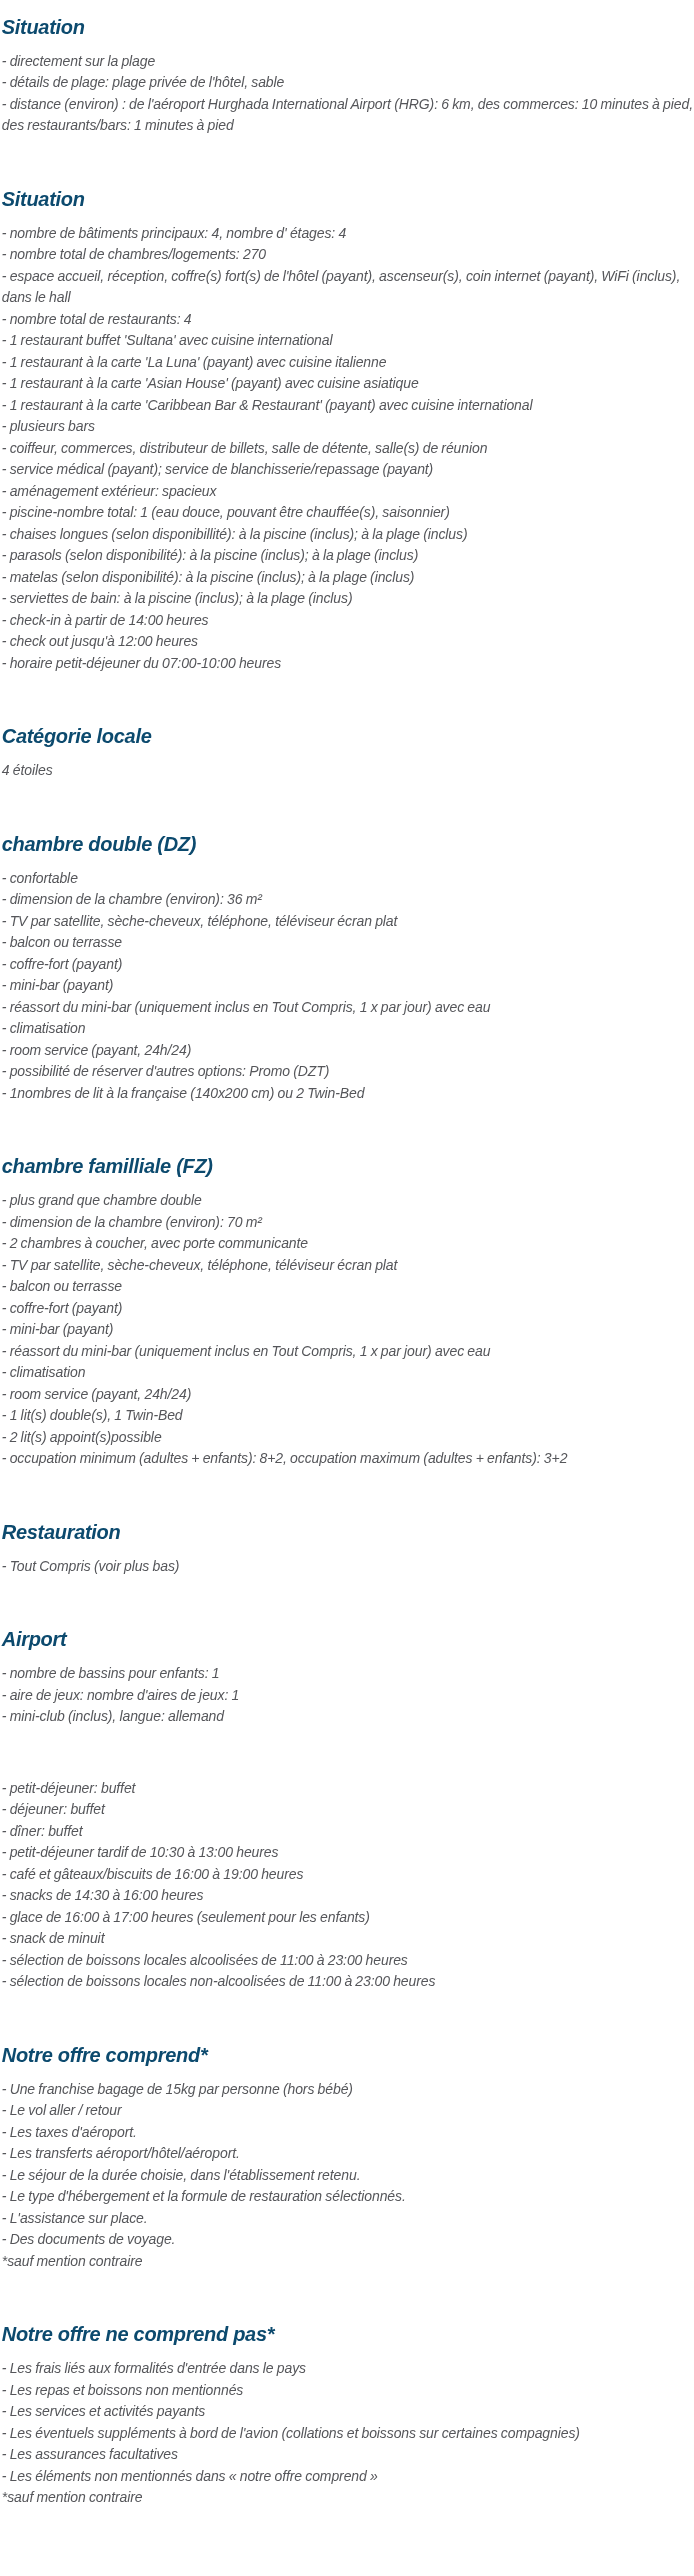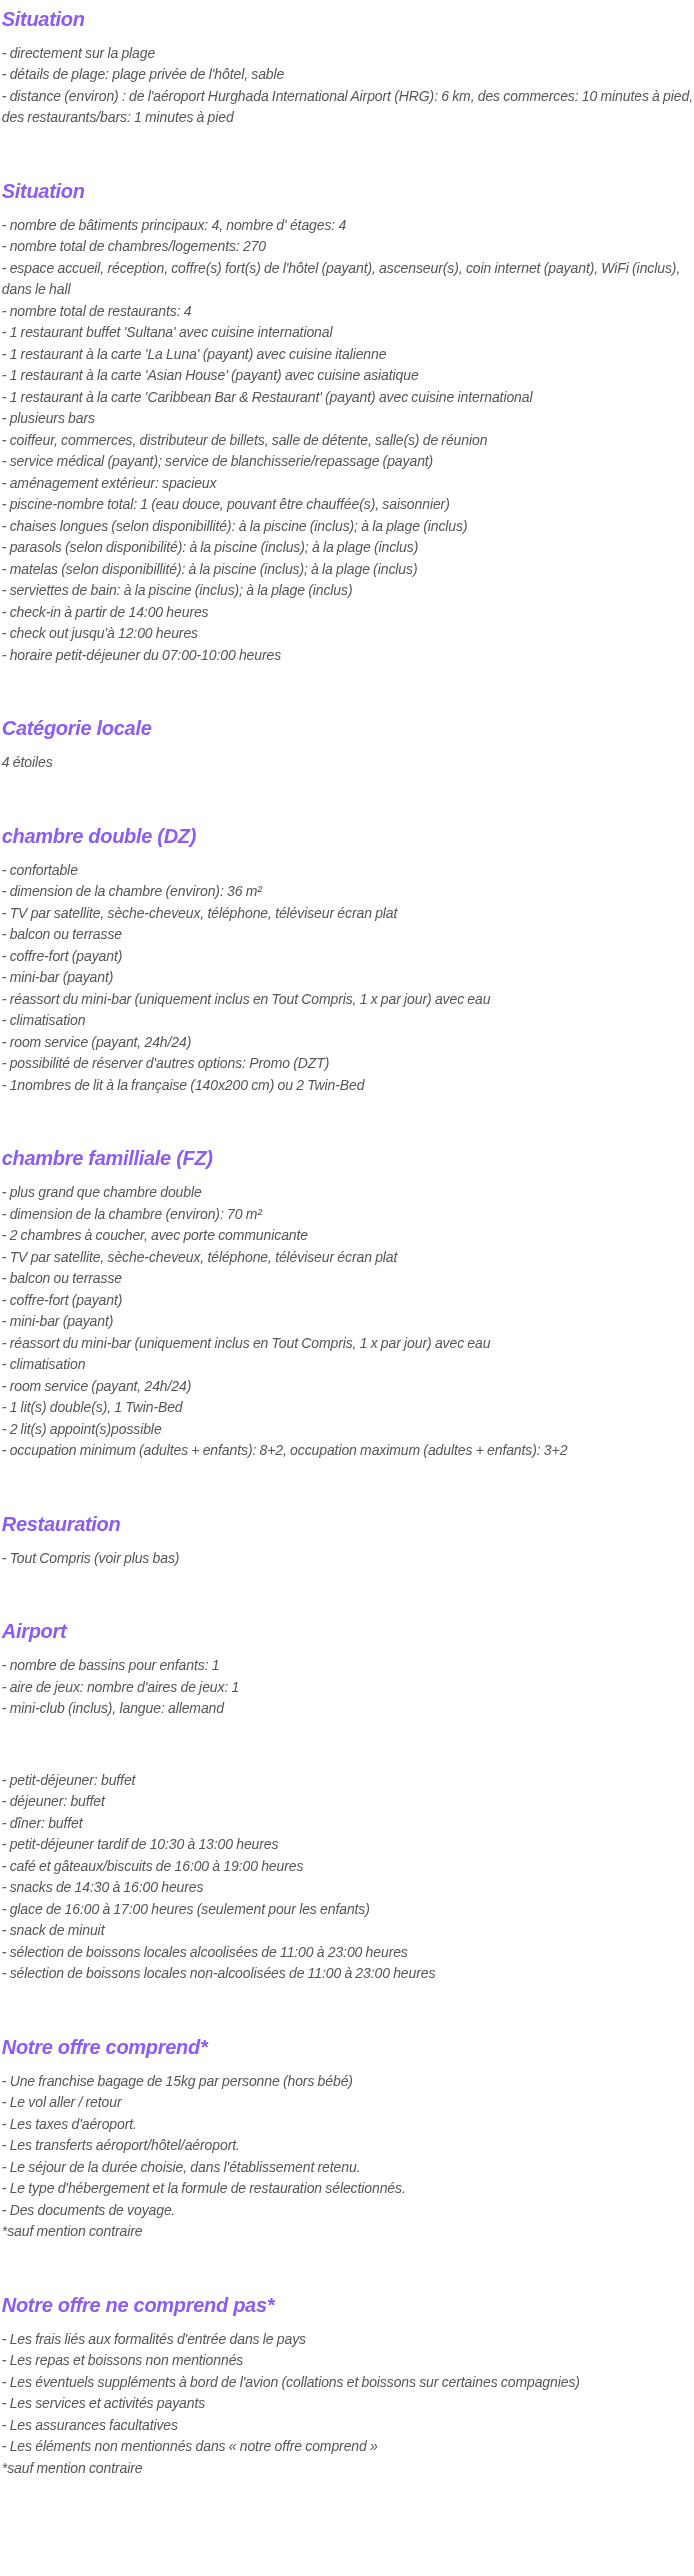--- a/index.html
+++ b/index.html
@@ -16,26 +16,26 @@
     color: #55565a;
     overflow: hidden;
   }
   .sec {
     margin: 0 0 50px 0;
   }
   .sec:last-child {
     margin-bottom: 0;
   }
   .sec-title {
-    color: #8b5cf6;
+    color: #0c4a6e;
     font-size: 20px;
     line-height: 24px;
     font-weight: 700;
     letter-spacing: -0.3px;
-    margin: 4px 0 12px 0;
+    margin: 12px 0 12px 0;
   }
   .line {
     margin: 0;
     font-size: 14px;
     line-height: 21.5px;
     font-weight: 400;
     letter-spacing: -0.1px;
     word-spacing: -0.5px;
   }
   .line.footnote {
@@ -62,21 +62,21 @@
       <p class="line">- 1 restaurant à la carte 'La Luna' (payant) avec cuisine italienne</p>
       <p class="line">- 1 restaurant à la carte 'Asian House' (payant) avec cuisine asiatique</p>
       <p class="line">- 1 restaurant à la carte 'Caribbean Bar &amp; Restaurant' (payant) avec cuisine international</p>
       <p class="line">- plusieurs bars</p>
       <p class="line">- coiffeur, commerces, distributeur de billets, salle de détente, salle(s) de réunion</p>
       <p class="line">- service médical (payant); service de blanchisserie/repassage (payant)</p>
       <p class="line">- aménagement extérieur: spacieux</p>
       <p class="line">- piscine-nombre total: 1 (eau douce, pouvant être chauffée(s), saisonnier)</p>
       <p class="line">- chaises longues (selon disponibillité): à la piscine (inclus); à la plage (inclus)</p>
       <p class="line">- parasols (selon disponibilité): à la piscine (inclus); à la plage (inclus)</p>
-      <p class="line">- matelas (selon disponibillité): à la piscine (inclus); à la plage (inclus)</p>
+      <p class="line">- matelas (selon disponibilité): à la piscine (inclus); à la plage (inclus)</p>
       <p class="line">- serviettes de bain: à la piscine (inclus); à la plage (inclus)</p>
       <p class="line">- check-in à partir de 14:00 heures</p>
       <p class="line">- check out jusqu'à 12:00 heures</p>
       <p class="line">- horaire petit-déjeuner du 07:00-10:00 heures</p>
     </section>
     <section class="sec">
       <h2 class="sec-title">Catégorie locale</h2>
       <p class="line">4 étoiles</p>
     </section>
     <section class="sec">
@@ -132,27 +132,28 @@
       <p class="line">- sélection de boissons locales non-alcoolisées de 11:00 à 23:00 heures</p>
     </section>
     <section class="sec">
       <h2 class="sec-title">Notre offre comprend*</h2>
       <p class="line">- Une franchise bagage de 15kg par personne (hors bébé)</p>
       <p class="line">- Le vol aller / retour</p>
       <p class="line">- Les taxes d'aéroport.</p>
       <p class="line">- Les transferts aéroport/hôtel/aéroport.</p>
       <p class="line">- Le séjour de la durée choisie, dans l'établissement retenu.</p>
       <p class="line">- Le type d'hébergement et la formule de restauration sélectionnés.</p>
+      <p class="line">- L'assistance sur place.</p>
       <p class="line">- Des documents de voyage.</p>
       <p class="line footnote">*sauf mention contraire</p>
     </section>
     <section class="sec">
       <h2 class="sec-title">Notre offre ne comprend pas*</h2>
       <p class="line">- Les frais liés aux formalités d'entrée dans le pays</p>
       <p class="line">- Les repas et boissons non mentionnés</p>
+      <p class="line">- Les services et activités payants</p>
       <p class="line">- Les éventuels suppléments à bord de l'avion (collations et boissons sur certaines compagnies)</p>
-      <p class="line">- Les services et activités payants</p>
       <p class="line">- Les assurances facultatives</p>
       <p class="line">- Les éléments non mentionnés dans « notre offre comprend »</p>
       <p class="line footnote">*sauf mention contraire</p>
     </section>
   </main>
 
 
 </body></html>

